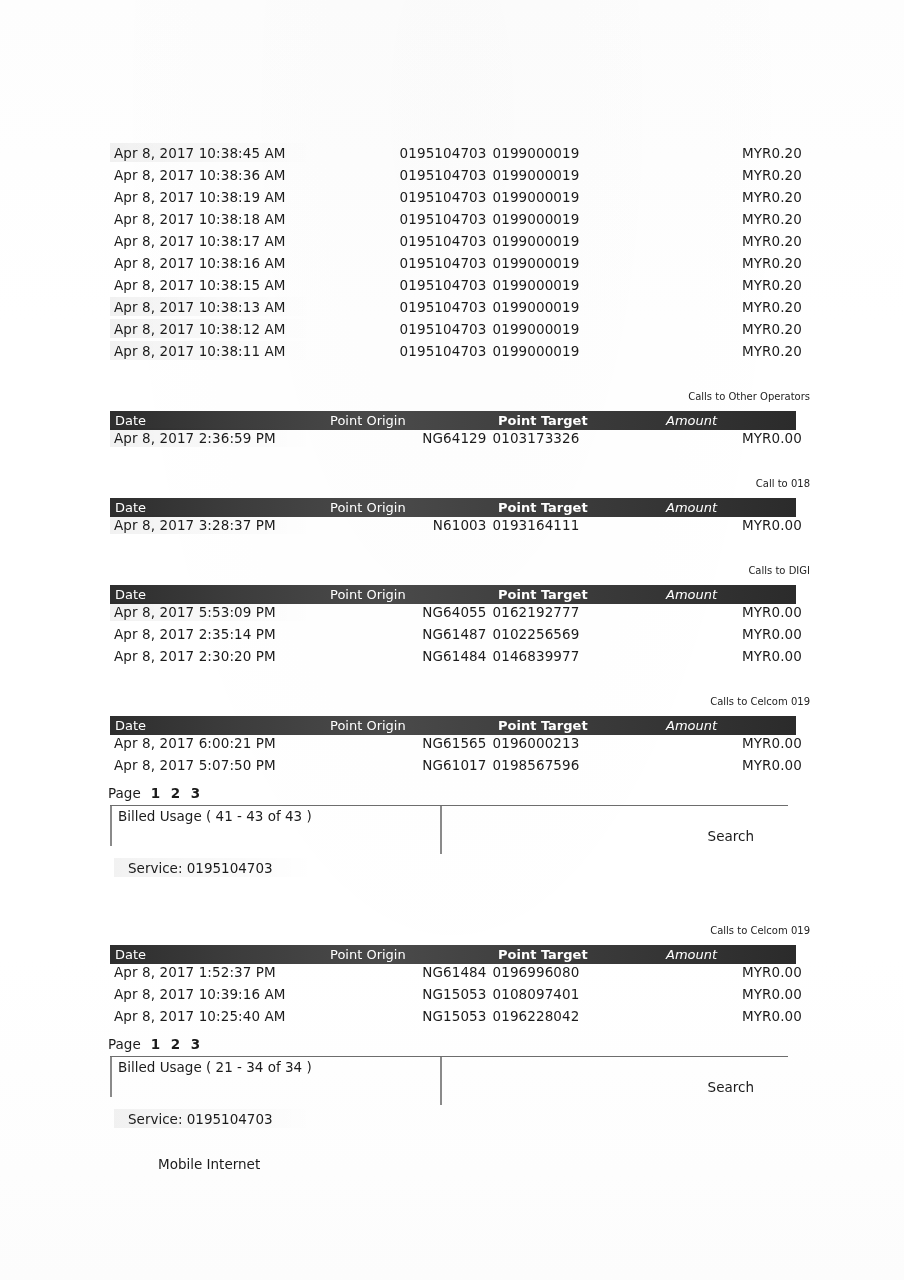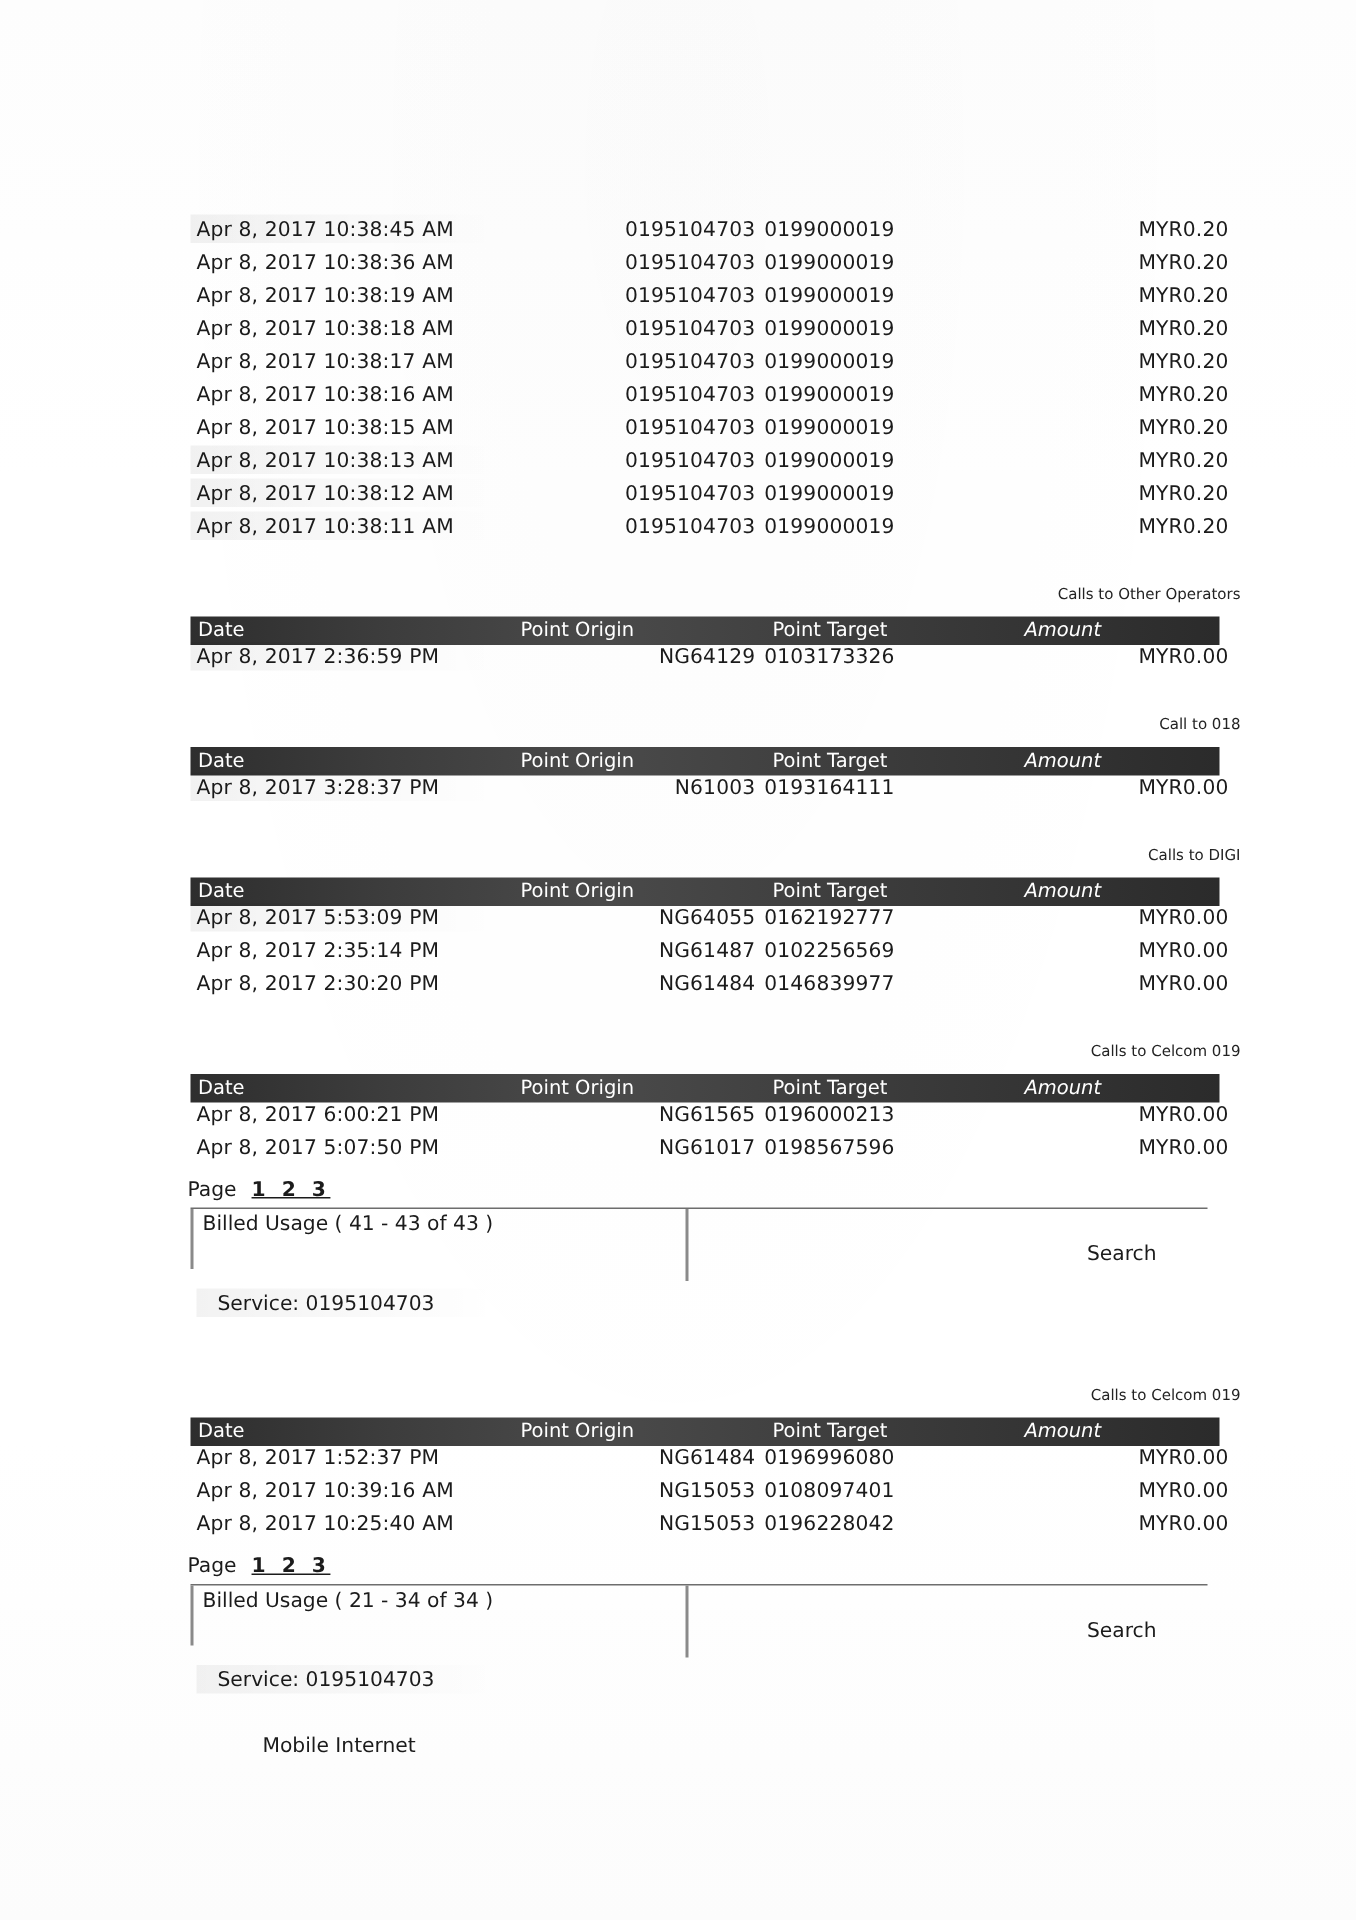--- a/index.html
+++ b/index.html
@@ -20,21 +20,21 @@
     position: absolute;
     left: 0; top: 0;
     width: 904px;
     height: 1280px;
     background:
       radial-gradient(ellipse at 50% 8%, rgba(0,0,0,0.012), rgba(0,0,0,0) 60%),
       linear-gradient(180deg, #fdfdfd 0%, #ffffff 25%, #ffffff 75%, #fcfcfc 100%);
   }
   .content {
     position: absolute;
-    left: 127px;
+    left: 110px;
     top: 145px;
     width: 700px;
   }
 
   
   .row {
     display: flex;
     align-items: baseline;
     height: 22px;
     font-size: 13.5px;
@@ -95,39 +95,38 @@
     width: 686px;
   }
   .thead .h {
     padding-left: 5px;
     box-sizing: border-box;
     white-space: nowrap;
     overflow: hidden;
   }
   .h-date { width: 215px; }
   .h-origin { width: 168px; }
-  .h-target { width: 168px; }
+  .h-target { width: 168px; font-weight: bold; }
   .h-amount { width: 135px; font-style: italic; }
 
   .tbody .row { height: 22px; }
 
   
   .pager {
     margin-top: 6px;
     margin-left: -2px;
     font-size: 13.5px;
     display: flex;
     align-items: baseline;
     gap: 10px;
   }
   .pager .label { color: #1b1b1b; }
   .pager .nums {
     font-weight: bold;
     letter-spacing: 3px;
-    text-decoration: underline;
   }
 
   .rule {
     margin-top: 4px;
     width: 678px;
     height: 1px;
     background: #6d6d6d;
   }
 
   .usage-bar {

